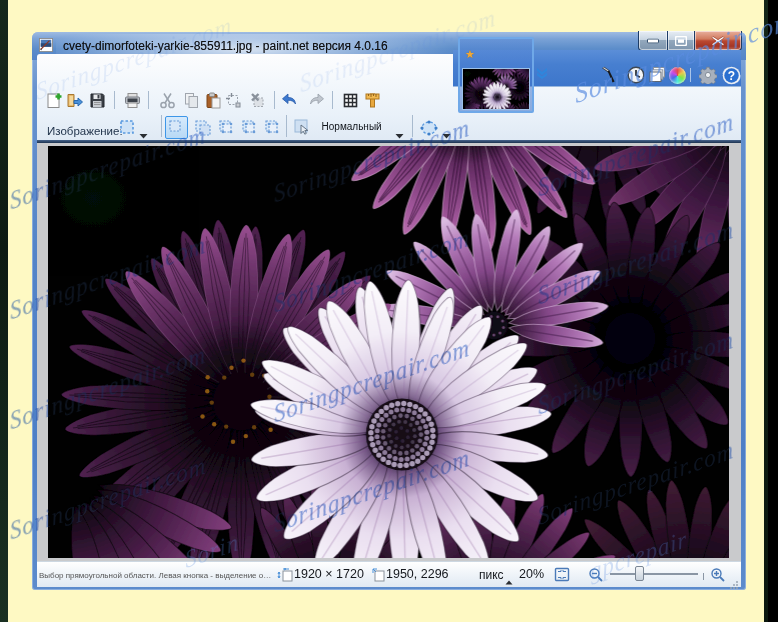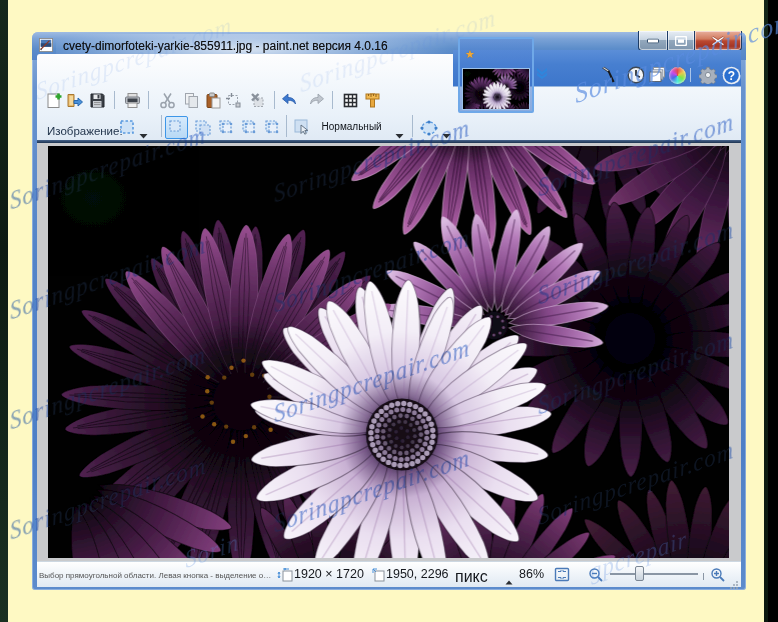--- a/index.html
+++ b/index.html
@@ -989,25 +989,25 @@
             <rect x="6" y="3" width="9" height="10" fill="#fff" stroke="#8a929c"></rect>
             <path d="M6 1 h6 M9 1 l-2-1 m2 1 l-2 1" stroke="#4a90d8" stroke-width="1" fill="none"></path>
             <path d="M2 4 v6 m0 0 l-1-2 m1 2 l1-2 m-1-4 l-1 2 m1-2 l1 2" stroke="#4a90d8" stroke-width="1" fill="none"></path>
           </svg></span>
         <span style="position:absolute;left:257px;top:5px;font-size:12.5px;color:#15181d">1920 × 1720</span>
         <span style="position:absolute;left:335px;top:6px"><svg width="14" height="14" viewBox="0 0 14 14">
             <rect x="3" y="3" width="9" height="10" fill="#fff" stroke="#8a929c"></rect>
             <path d="M1 1 l4 0 m-4 0 l0 4 m0-4 l3 3" stroke="#4a90d8" stroke-width="1" fill="none"></path>
           </svg></span>
         <span style="position:absolute;left:349px;top:5px;font-size:12.5px;color:#15181d">1950, 2296</span>
-        <span style="position:absolute;left:418px;top:6px;font-size:16px;color:#15181d">пикс</span>
+        <span style="position:absolute;left:442px;top:6px;font-size:12px;color:#15181d">пикс</span>
         <span style="position:absolute;left:468px;top:9px"><svg width="8" height="5" viewBox="0 0 8 5">
             <path d="M0.5 4.5 h7 L4 0.5Z" fill="#2a2d32"></path>
           </svg></span>
-        <span style="position:absolute;left:482px;top:5px;font-size:12.5px;color:#15181d">86%</span>
+        <span style="position:absolute;left:482px;top:5px;font-size:12.5px;color:#15181d">20%</span>
         <span style="position:absolute;left:517px;top:5px"><svg width="16" height="15" viewBox="0 0 16 15">
             <rect x="1.5" y="1.5" width="13" height="12" rx="1" fill="none" stroke="#4a7ab8" stroke-width="1.4"></rect>
             <path d="M4 4.5 h3 v-1.5 m5 1.5 h-3 v-1.5 M4 10.5 h3 v1.5 m5-1.5 h-3 v1.5" stroke="#4a7ab8" fill="none"></path>
           </svg></span>
         <span style="position:absolute;left:551px;top:5px"><svg width="16" height="16" viewBox="0 0 16 16">
             <circle cx="6.5" cy="6.5" r="4.5" fill="none" stroke="#4a7ab8" stroke-width="1.4"></circle>
             <path d="M10 10 L14 14" stroke="#4a7ab8" stroke-width="1.8"></path>
             <path d="M4 6.5 h5" stroke="#4a7ab8" stroke-width="1.4"></path>
           </svg></span>
         <span style="position:absolute;left:573px;top:11px;width:88px;height:2px;background:#8a96a4"></span>

